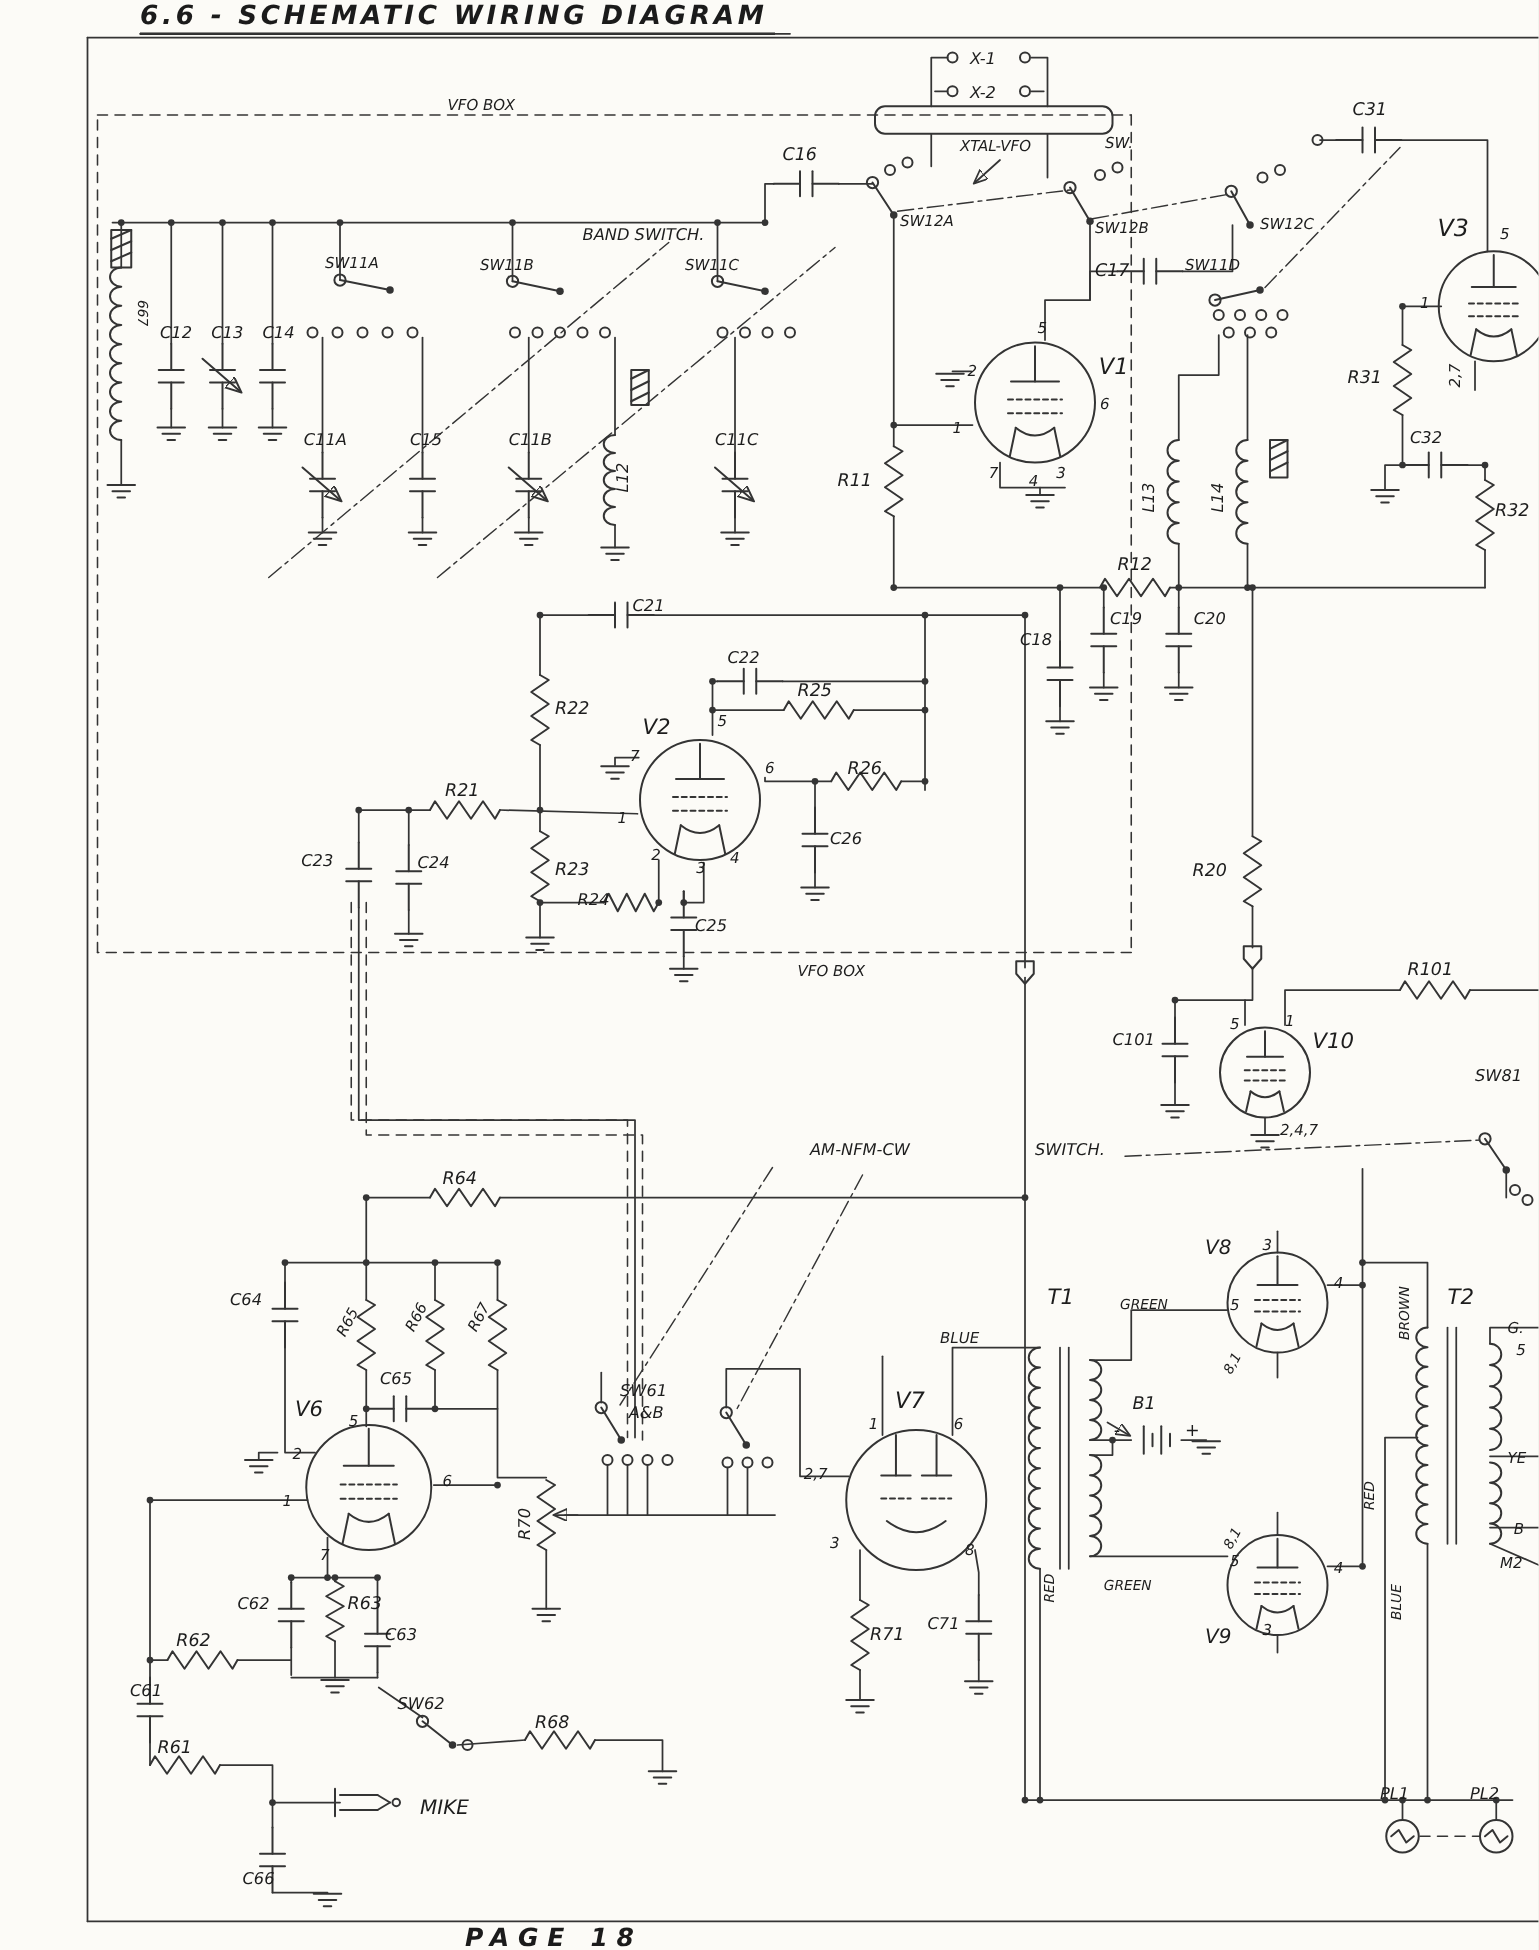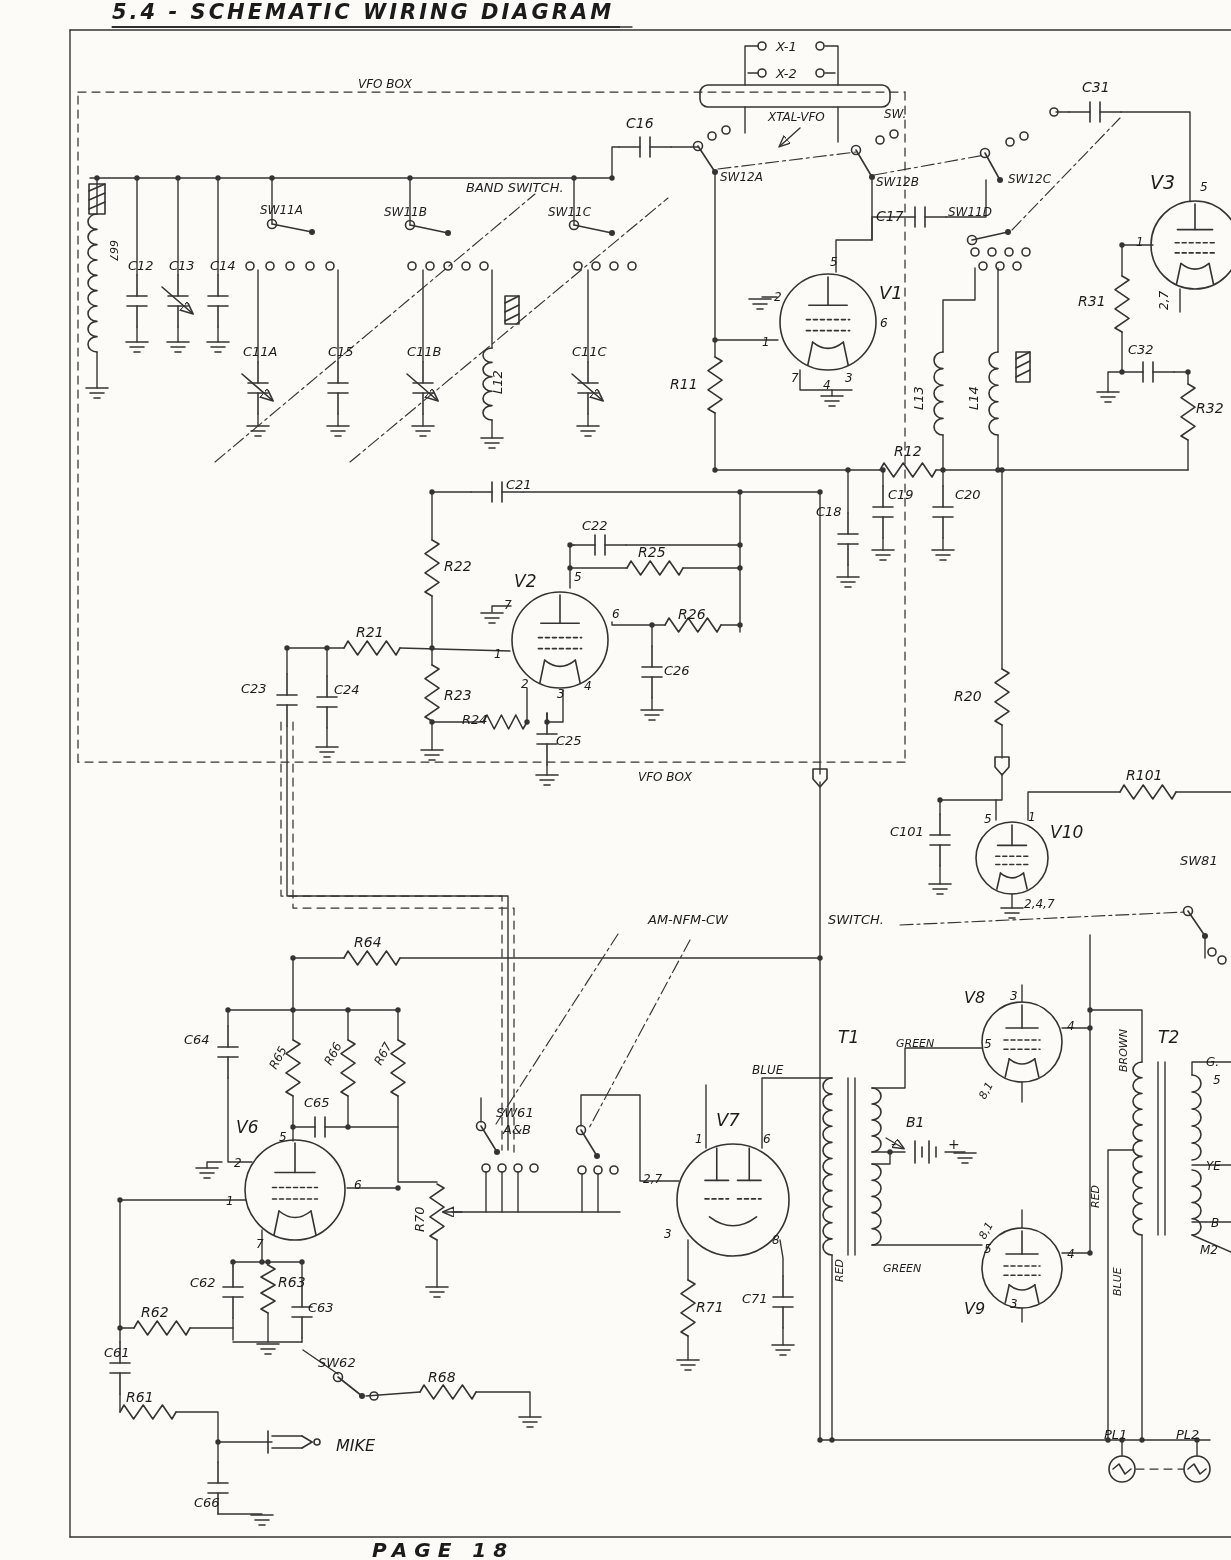--- a/index.html
+++ b/index.html
@@ -17,21 +17,21 @@
   .d{stroke-width:1.25;stroke-dasharray:8 6;}
   .m{stroke-width:1.15;stroke-dasharray:13 4 3 4;}
   .g2{stroke-dasharray:4 3;}
   .dot{fill:#343434;stroke:none;}
   text{fill:#1d1d1d;font-style:italic;stroke:none;}
 </style>
 </head>
 <body>
 
 <div class="page">
-  <div class="title">5.4 - SCHEMATIC  WIRING  DIAGRAM</div>
+  <div class="title">6.6 - SCHEMATIC  WIRING  DIAGRAM</div>
   <svg id="schem" width="1231" height="1560" viewBox="0 0 1231 1560">
     <defs>
       <marker id="ah" markerWidth="9" markerHeight="8" refX="7" refY="3.5" orient="auto">
         <path d="M0,0 L8,3.5 L0,7 Z" fill="#343434" stroke="none"></path>
       </marker>
     </defs>
   <path d="M78 92 L905 92" class="d"></path>
       <path d="M905 92 L905 762" class="d"></path>
       <path d="M905 762 L78 762" class="d"></path>
       <path d="M78 762 L78 92" class="d"></path>

